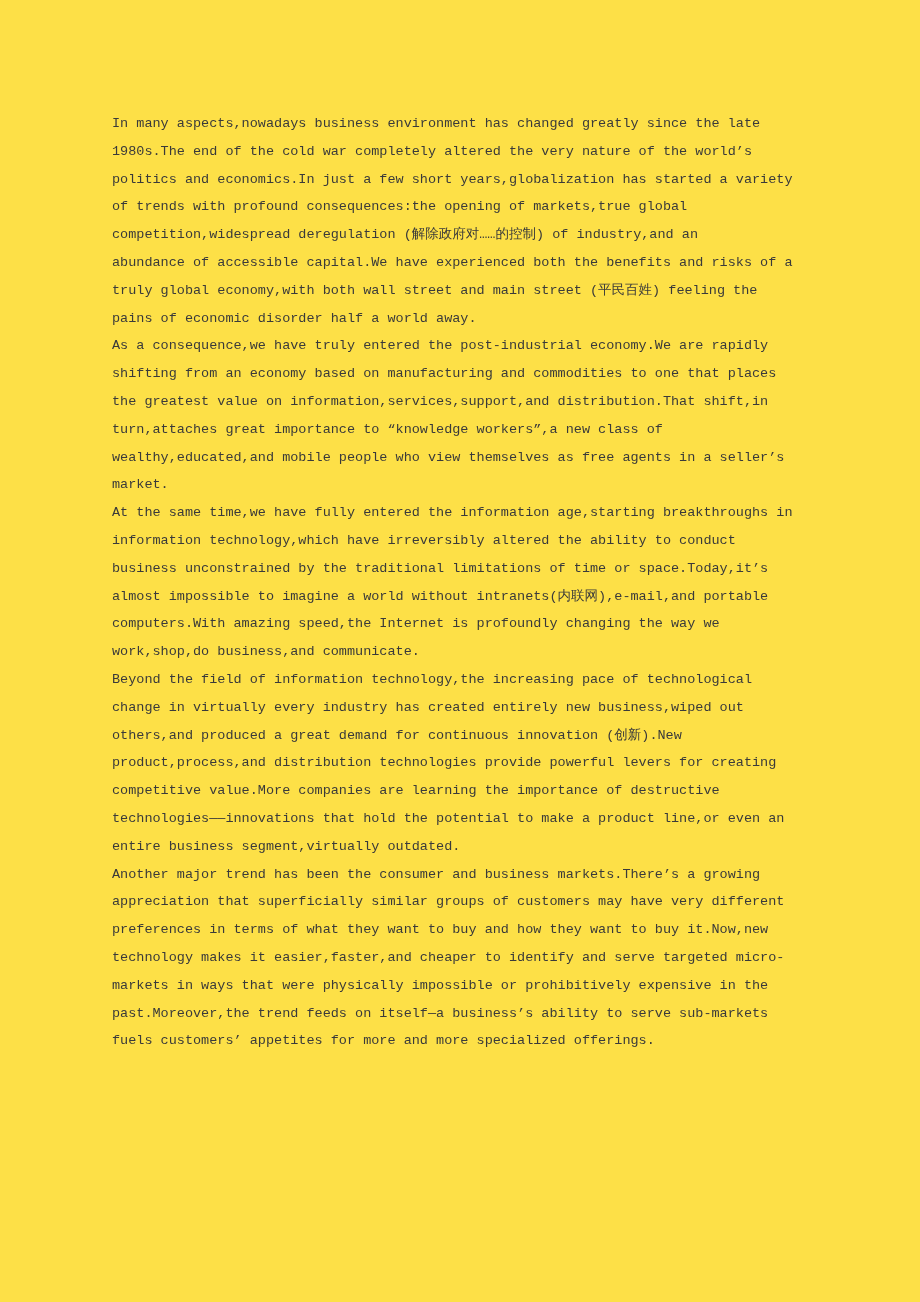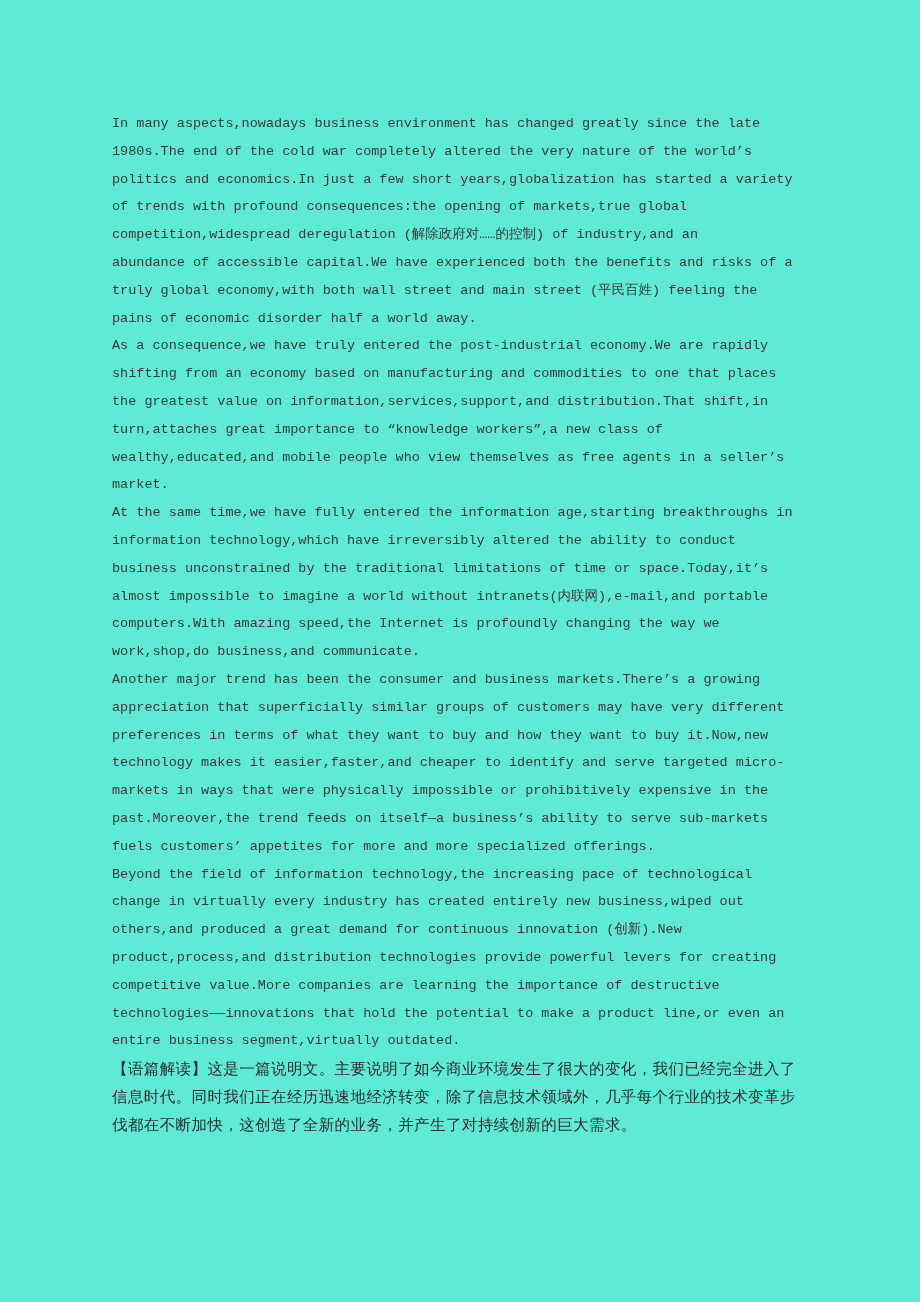--- a/index.html
+++ b/index.html
@@ -4,21 +4,21 @@
 <style>
   html, body {
     margin: 0;
     padding: 0;
     background: #ffffff;
   }
   .page {
     position: relative;
     width: 920px;
     height: 1302px;
-    background: #5eead4;
+    background: #fde047;
     overflow: hidden;
   }
   .text-block {
     position: absolute;
     left: 112px;
     top: 110px;
     width: 700px;
   }
   .para {
     margin: 0;
@@ -59,31 +59,28 @@
 the greatest value on information,services,support,and distribution.That shift,in
 turn,attaches great importance to “knowledge workers”,a new class of
 wealthy,educated,and mobile people who view themselves as free agents in a seller’s
 market.</div>
     <div class="para en">At the same time,we have fully entered the information age,starting breakthroughs in
 information technology,which have irreversibly altered the ability to conduct
 business unconstrained by the traditional limitations of time or space.Today,it’s
 almost impossible to imagine a world without intranets(内联网),e-mail,and portable
 computers.With amazing speed,the Internet is profoundly changing the way we
 work,shop,do business,and communicate.</div>
+    <div class="para en">Beyond the field of information technology,the increasing pace of technological
+change in virtually every industry has created entirely new business,wiped out
+others,and produced a great demand for continuous innovation (创新).New
+product,process,and distribution technologies provide powerful levers for creating
+competitive value.More companies are learning the importance of destructive
+technologies——innovations that hold the potential to make a product line,or even an
+entire business segment,virtually outdated.</div>
     <div class="para en">Another major trend has been the consumer and business markets.There’s a growing
 appreciation that superficially similar groups of customers may have very different
 preferences in terms of what they want to buy and how they want to buy it.Now,new
 technology makes it easier,faster,and cheaper to identify and serve targeted micro-
 markets in ways that were physically impossible or prohibitively expensive in the
 past.Moreover,the trend feeds on itself—a business’s ability to serve sub-markets
 fuels customers’ appetites for more and more specialized offerings.</div>
-    <div class="para en">Beyond the field of information technology,the increasing pace of technological
-change in virtually every industry has created entirely new business,wiped out
-others,and produced a great demand for continuous innovation (创新).New
-product,process,and distribution technologies provide powerful levers for creating
-competitive value.More companies are learning the importance of destructive
-technologies——innovations that hold the potential to make a product line,or even an
-entire business segment,virtually outdated.</div>
-    <div class="para zh">【语篇解读】这是一篇说明文。主要说明了如今商业环境发生了很大的变化，我们已经完全进入了
-信息时代。同时我们正在经历迅速地经济转变，除了信息技术领域外，几乎每个行业的技术变革步
-伐都在不断加快，这创造了全新的业务，并产生了对持续创新的巨大需求。</div>
   </div>
 </div>
 
 </body></html>

